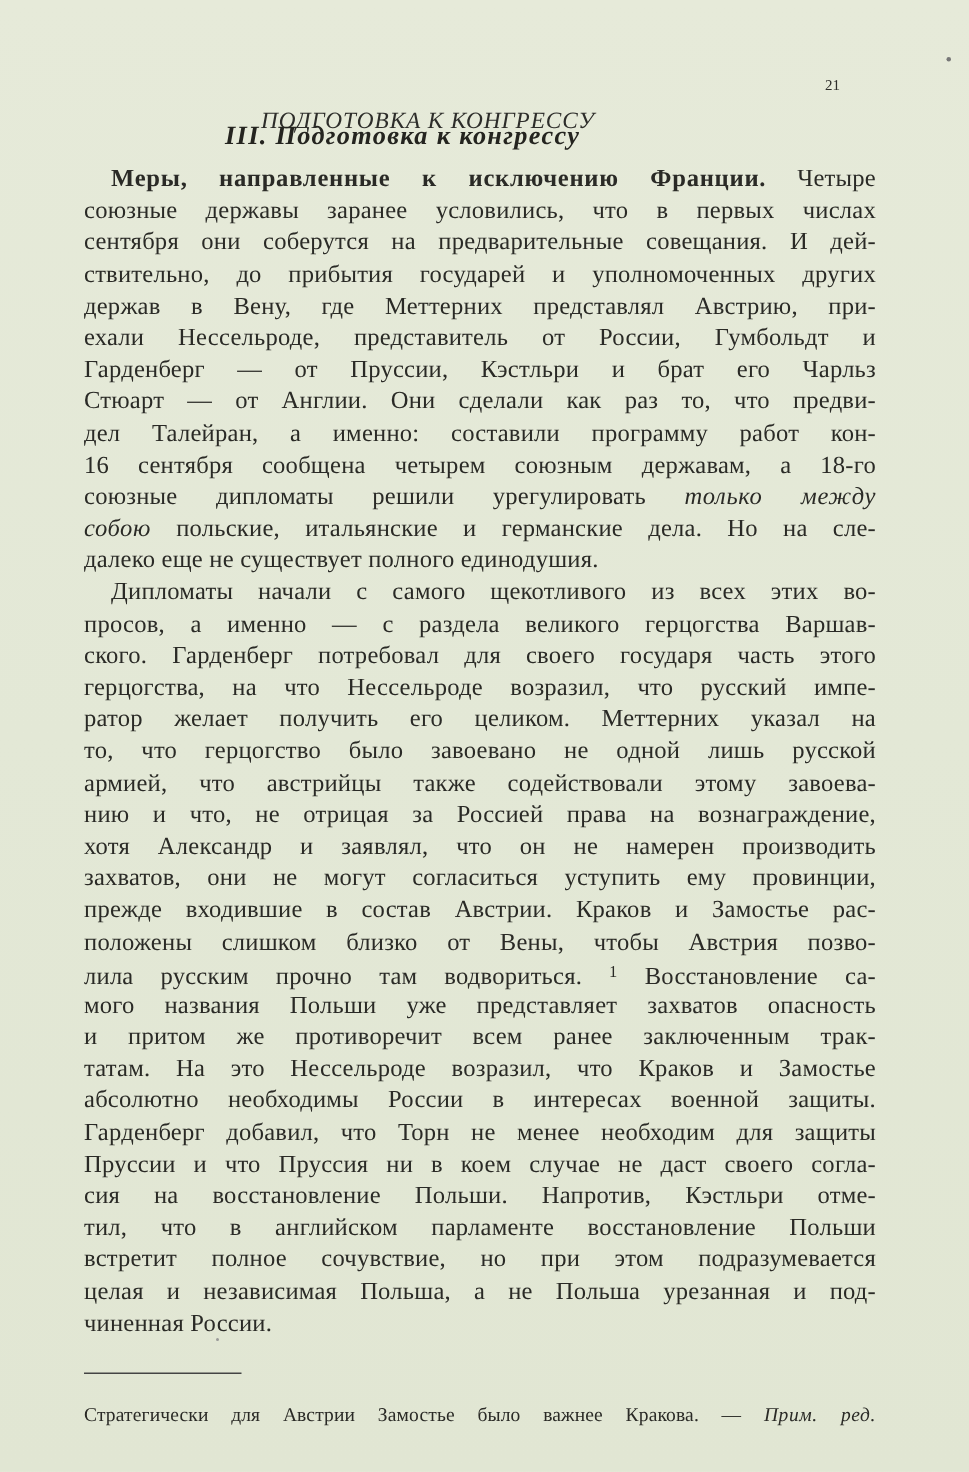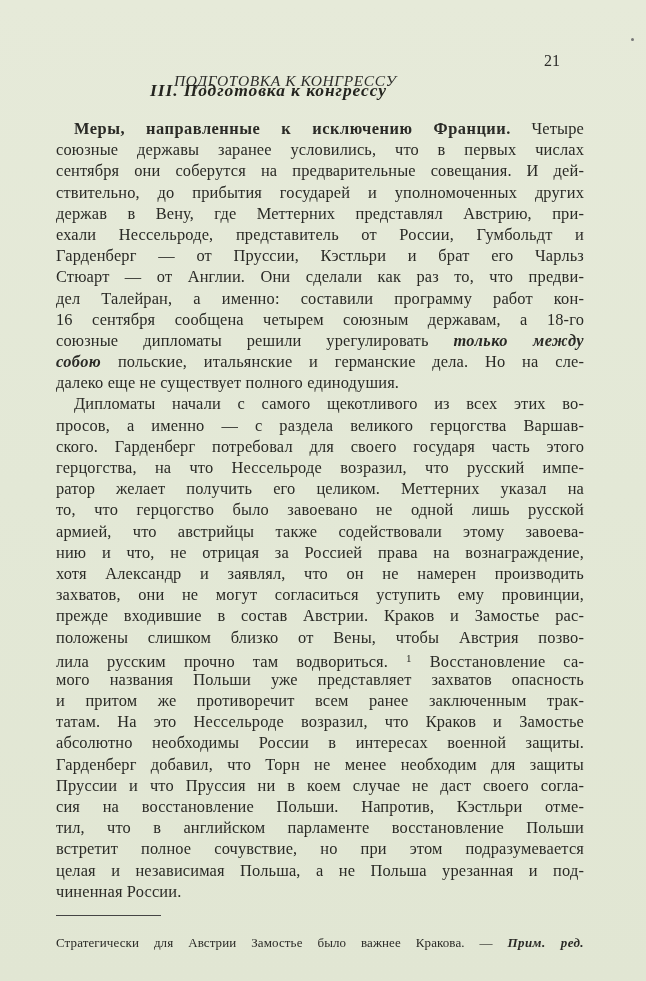--- a/index.html
+++ b/index.html
@@ -34,37 +34,37 @@
       color: #2d2d2a;
     }
     .running-head .rh-title {
       position: absolute;
       left: 0; top: 0; margin-top: 20px;
     }
     .running-head .page-number {
       position: absolute;
       right: 0; top: 0;
       font-style: normal;
-      font-size: 16px;
+      font-size: 10px;
       letter-spacing: 0;
     }
     .section-title {
       position: absolute;
       top: 80px;
       left: 150px;
       font-family: "Liberation Serif", serif;
       font-style: italic;
       font-weight: bold;
       font-size: 17.5px;
       letter-spacing: 0.9px;
       color: #24241f;
     }
     .body-text {
       position: absolute;
-      top: 118px;
+      top: 108px;
       left: 56px;
       width: 528px;
     }
     .line {
       display: block;
       height: 21.2px;
       line-height: 21.2px;
       font-family: "Liberation Serif", serif;
       font-size: 16.4px;
       text-align: justify;
@@ -73,21 +73,21 @@
       overflow: visible;
       letter-spacing: 0.15px;
     }
     .line.last {
       text-align-last: left;
     }
     .line.indent {
       padding-left: 18px;
     }
     .bold { font-weight: bold; letter-spacing: 0.5px; }
-    .ital { font-style: italic; letter-spacing: 0.4px; font-weight: bold; }
+    .ital { font-style: italic; letter-spacing: 0.4px; }
     .sup {
       font-size: 11px;
       vertical-align: 5px;
     }
     .footnote-rule {
       position: absolute;
       top: 915px;
       left: 56px;
       width: 105px;
       height: 0;

